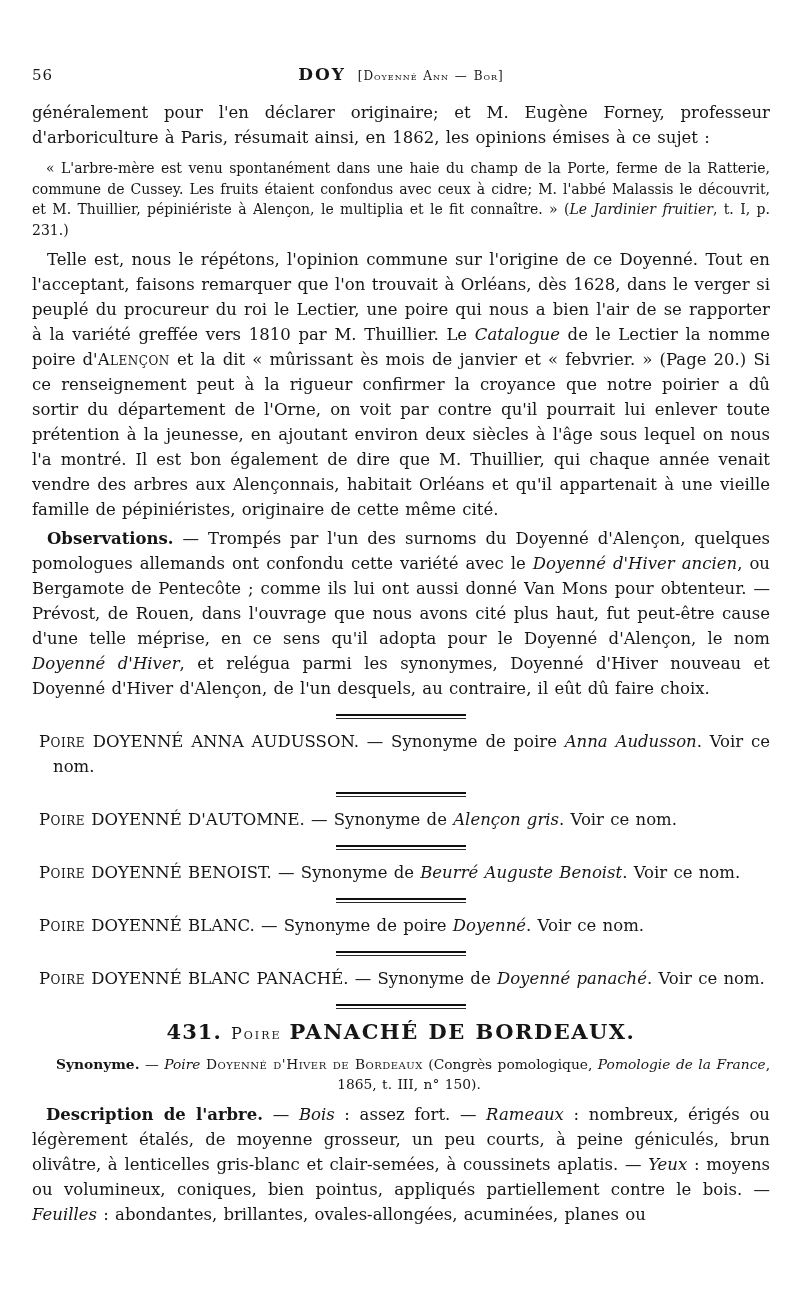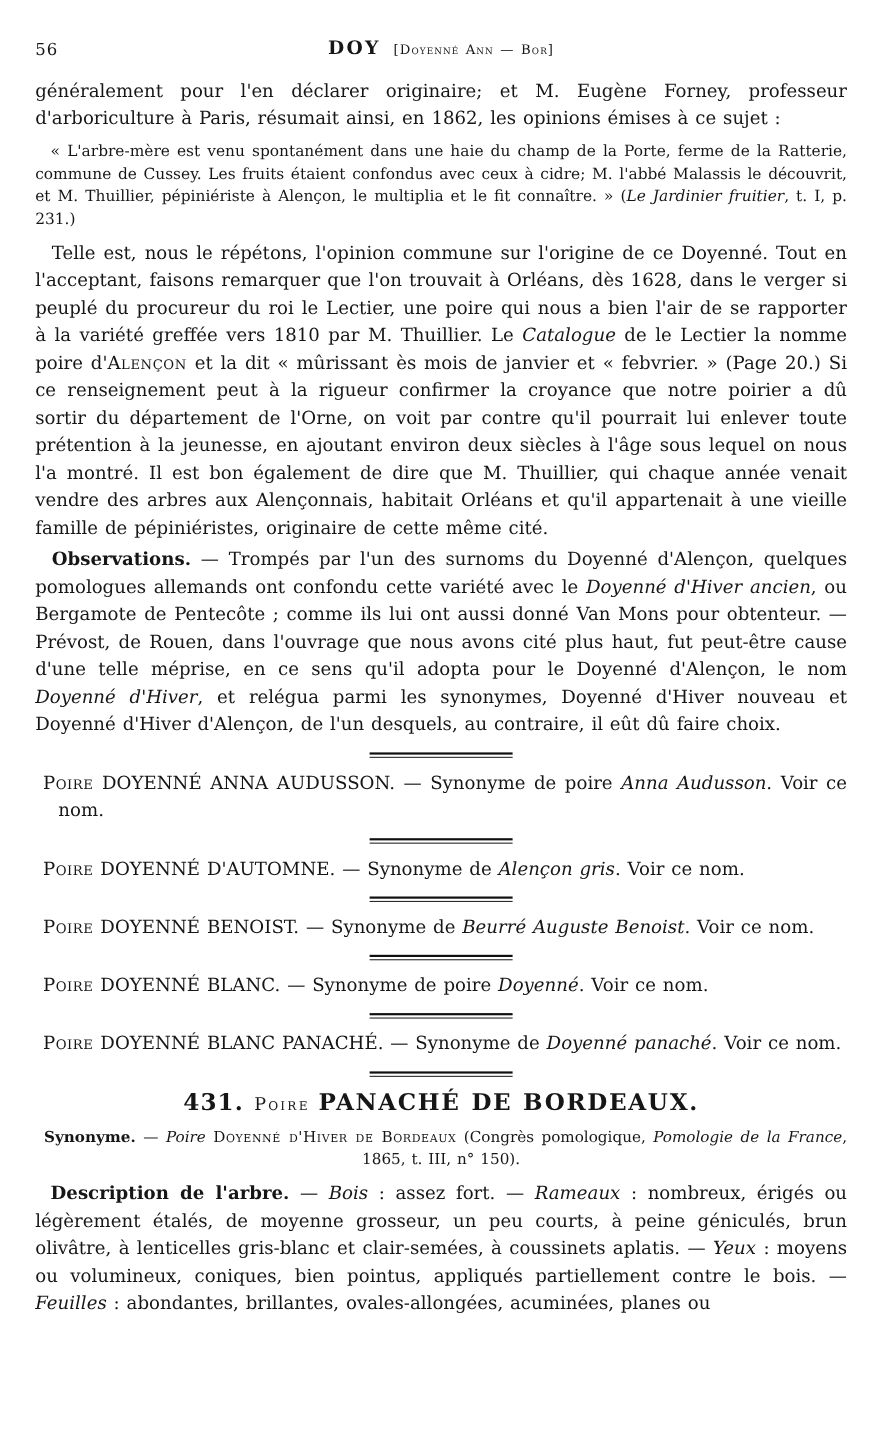--- a/index.html
+++ b/index.html
@@ -12,20 +12,21 @@
     font-family: "DejaVu Serif", "Liberation Serif", serif;
     padding: 34px 30px 0 32px;
     overflow: hidden;
     word-spacing: 1px;
   }
   .running-head {
     position: relative;
     height: 22px;
     margin-bottom: 14px;
     font-size: 15px;
+    margin-top: 30px;
   }
   .page-num { position: absolute; left: 0; top: 2px; letter-spacing: 1px; }
   .head-title {
     position: absolute; left: 0; right: 0; top: 0;
     text-align: center;
   }
   .head-main { font-size: 17px; letter-spacing: 2px; font-weight: 600; }
   .head-bracket { font-size: 12px; font-variant: small-caps; letter-spacing: 1px; margin-left: 6px; }
 
   p { margin: 0; }
@@ -69,20 +70,21 @@
     letter-spacing: 1px;
   }
   .syn {
     font-size: 13.8px;
     line-height: 20px;
     text-align: justify;
     text-align-last: center;
     -moz-text-align-last: center;
     text-indent: 8px;
     margin-bottom: 4px;
+    margin-left: 16px;
   }
   .desc { margin-top: 8px; text-indent: 14px; }
 
   .seg-i  { font-style: italic; }
   .seg-b  { font-weight: 700; }
   .seg-sc { font-variant: small-caps; letter-spacing: 0.5px; }
   .seg-hsc { font-size: 16px; font-variant: small-caps; letter-spacing: 2px; font-weight: 500; }
   .seg-hcaps { letter-spacing: 1.5px; }
 </style>
 </head>

